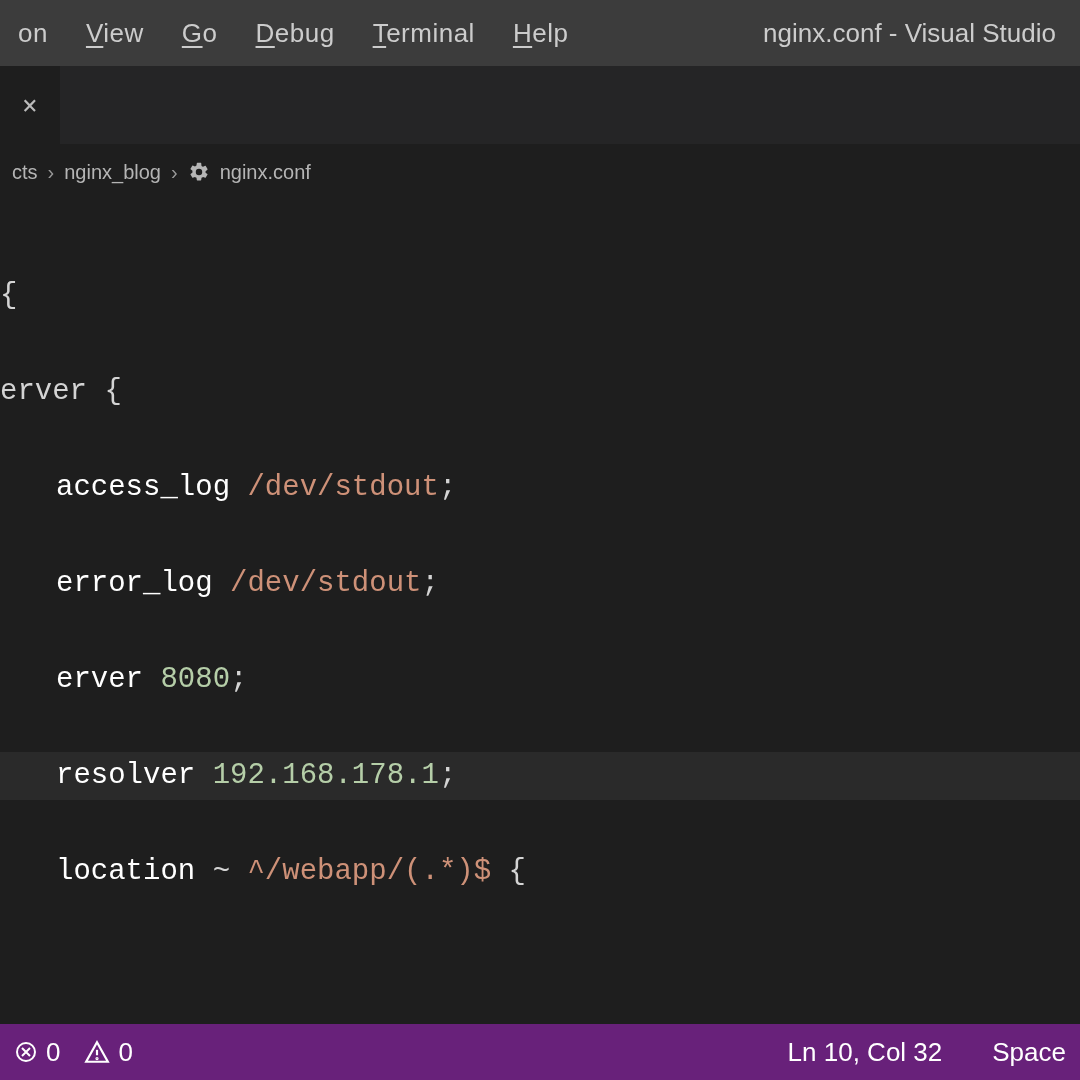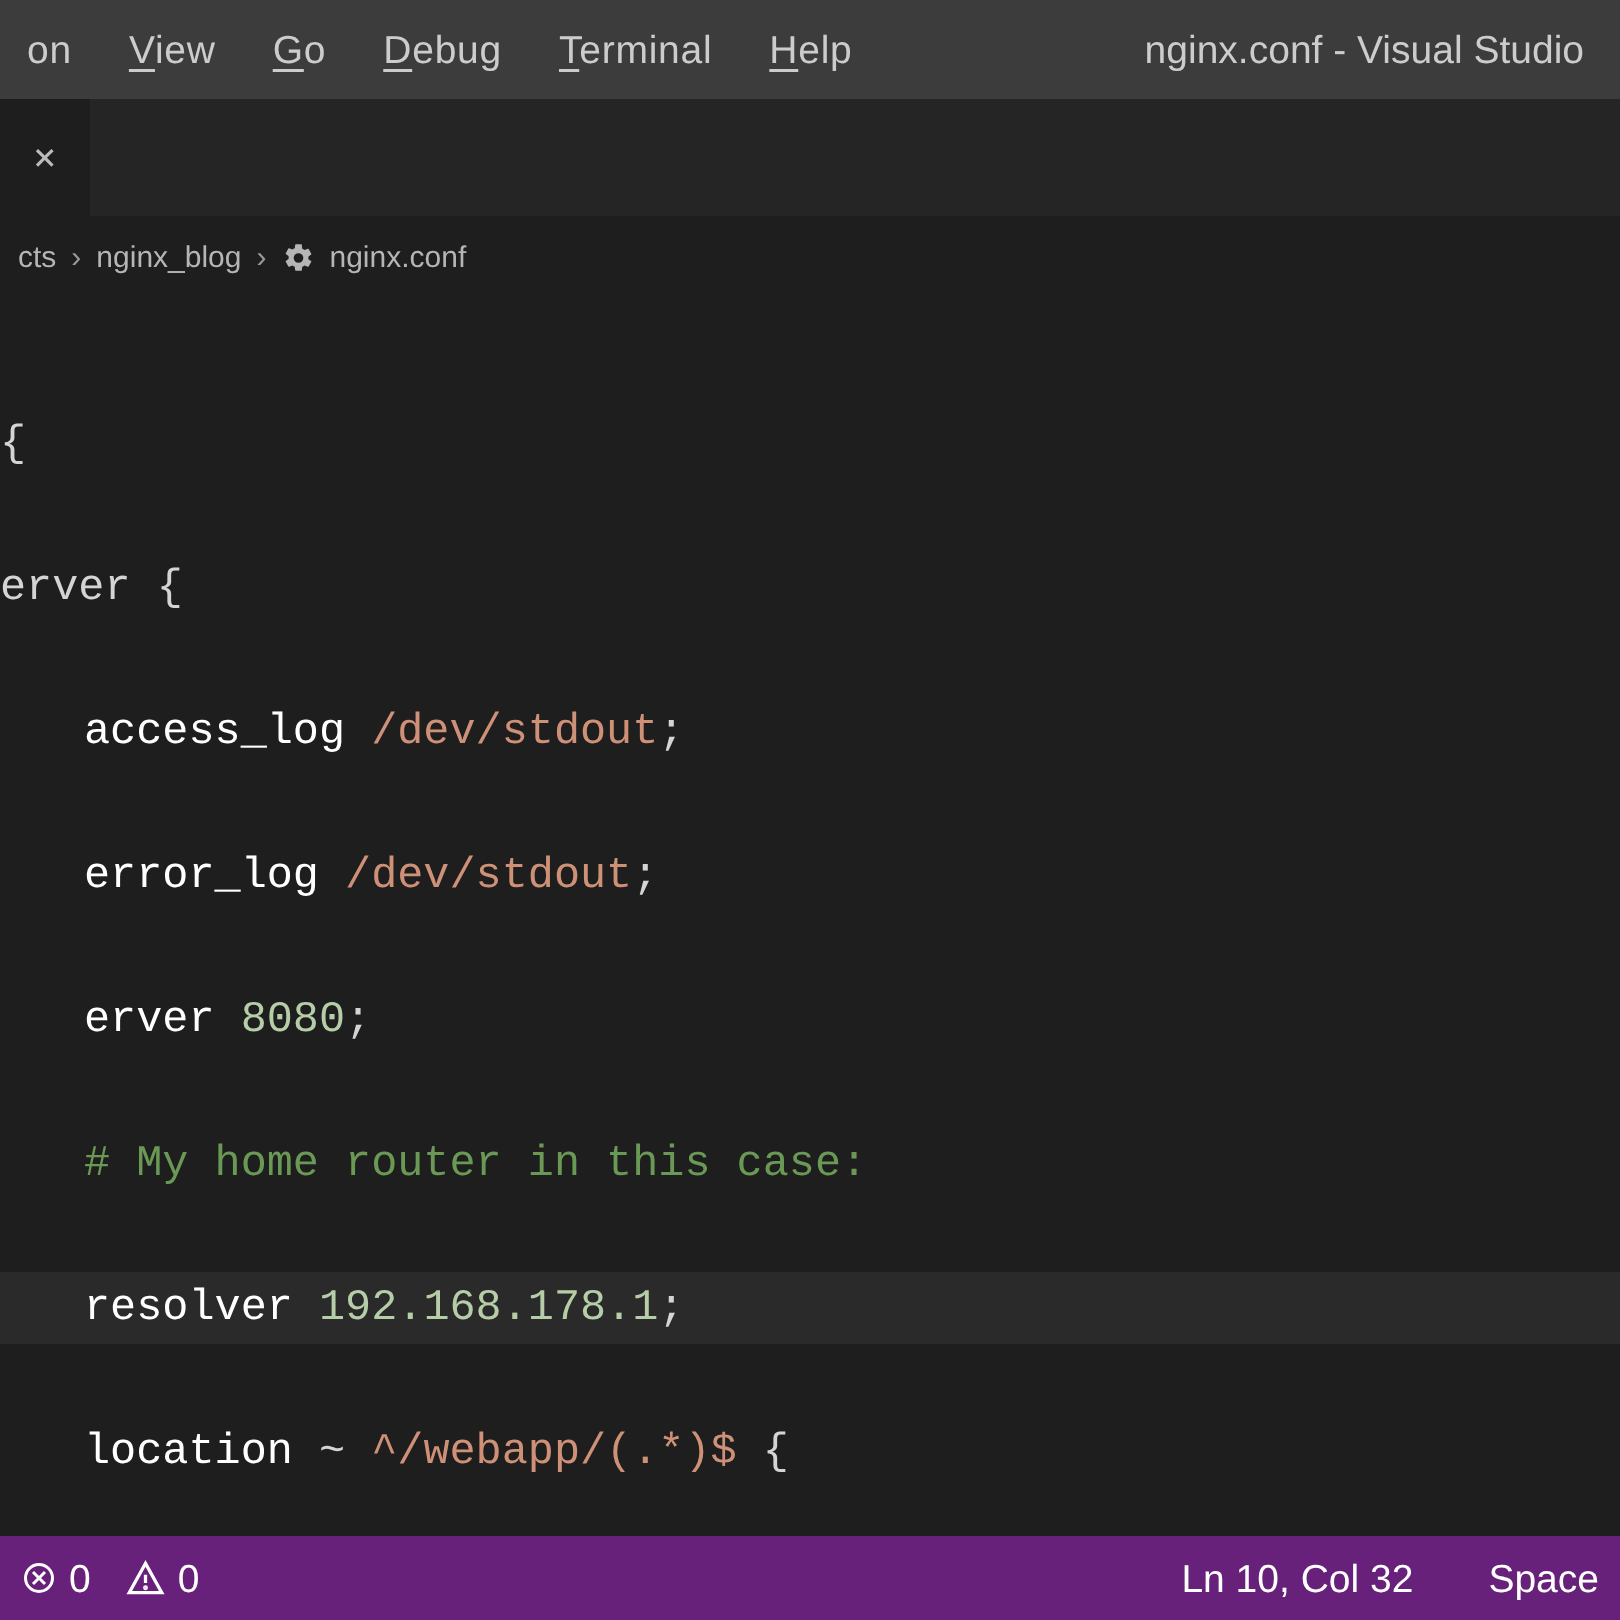--- a/index.html
+++ b/index.html
@@ -98,21 +98,20 @@
   </span>
   <span>nginx.conf</span>
 </div>
 
 <div class="editor">
 <span class="line"><span class="tok-punc">{</span></span>
 <span class="line"><span>erver </span><span class="tok-punc">{</span></span>
 <span class="line"><span class="ind1"></span><span class="tok-dir">access_log </span><span class="tok-str">/dev/stdout</span><span class="tok-punc">;</span></span>
 <span class="line"><span class="ind1"></span><span class="tok-dir">error_log </span><span class="tok-str">/dev/stdout</span><span class="tok-punc">;</span></span>
 <span class="line"><span class="ind1"></span><span class="tok-dir">erver </span><span class="tok-num">8080</span><span class="tok-punc">;</span></span>
-<span class="line"><span class="ind1"></span><span class="tok-cmt"># My home router in this case:</span></span>
 <span class="line hl"><span class="ind1"></span><span class="tok-dir">resolver </span><span class="tok-num">192.168.178.1</span><span class="tok-punc">;</span></span>
 <span class="line"><span class="ind1"></span><span class="tok-dir">location </span><span class="tok-punc">~</span><span class="tok-str"> ^/webapp/(.*)$ </span><span class="tok-punc">{</span></span>
 
 
 
 
 
 </div>
 
 <div class="status">

